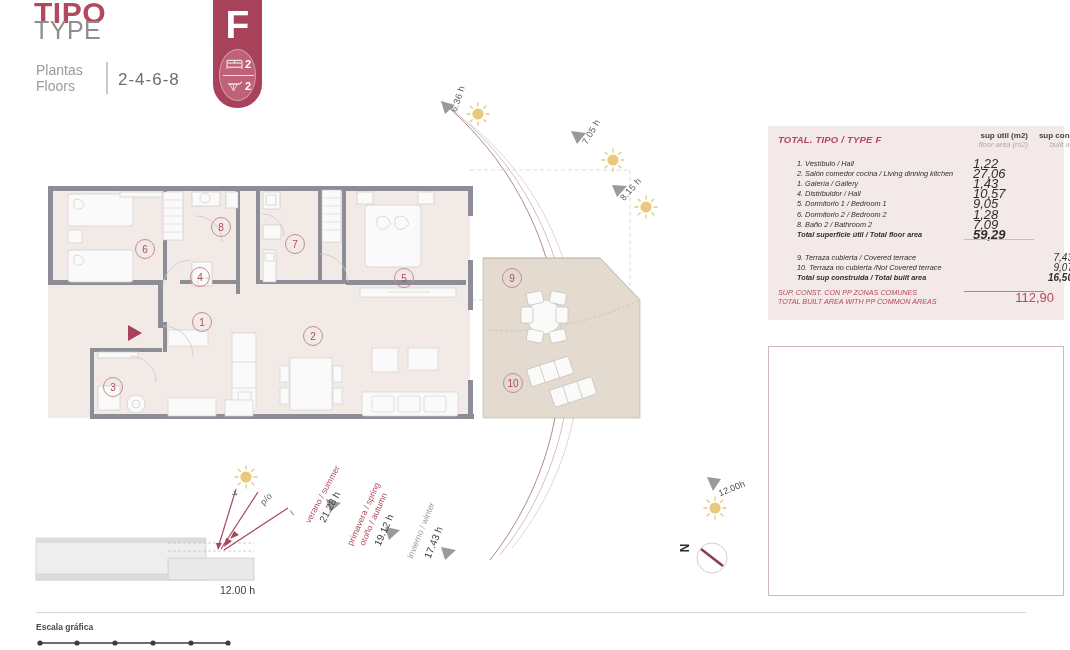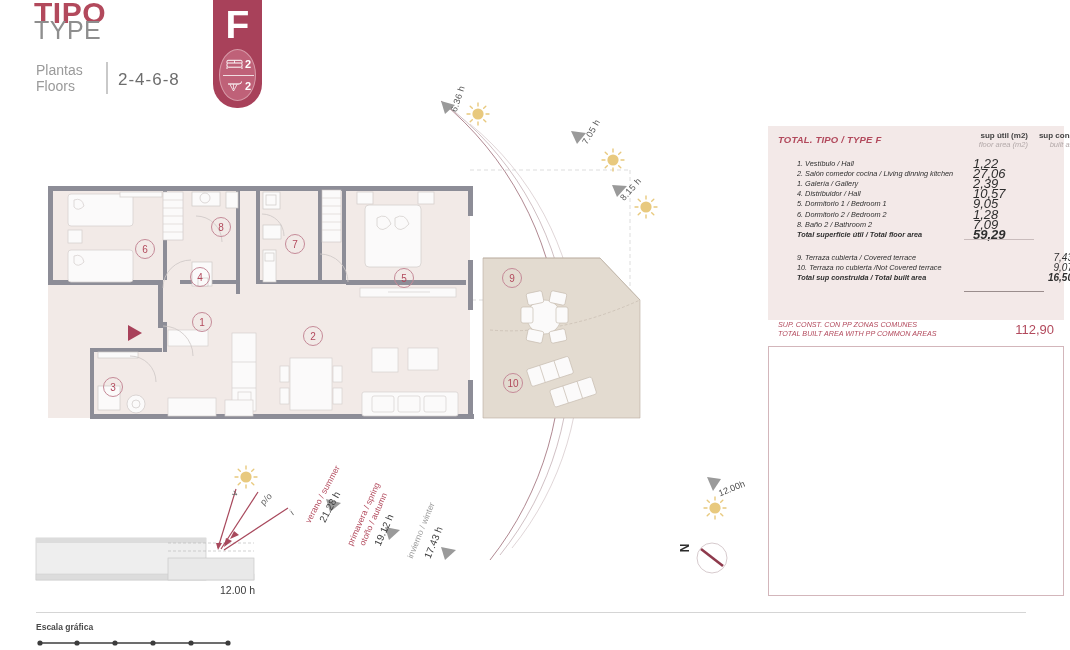--- a/index.html
+++ b/index.html
@@ -82,21 +82,21 @@
   .row .nm {
     flex:1; font-size:7.3px; font-style:italic; color:#2e2e2e; white-space:nowrap;
   }
   .row .v1 { width:44px; text-align:left; font-size:13px; color:#2e2e2e; font-style:italic;}
   .row .v2 { width:56px; text-align:right; font-size:10px; color:#2e2e2e; font-style:italic;}
   .row.total .nm, .row.total .v1, .row.total .v2 { font-weight:bold; font-style:italic; }
   .rule1 { position:absolute; left:196px; top:113px; width:70px; height:1px; background:#c9bcbc; }
   .rule2 { position:absolute; left:196px; top:165px; width:80px; height:1px; background:#9a8d8d; }
 
   .final {
-    position:absolute; left:10px; top:194px; width:276px;
+    position:absolute; left:10px; top:162px; width:276px;
     display:flex; align-items:center;
   }
   .final-txt { flex:1; font-size:7.2px; font-style:italic; color:#b2495c; line-height:9px; }
   .final-val { font-size:13px; color:#b2495c; font-weight:300; }
 
   
   .keyplan {
     position:absolute; left:768px; top:346px;
     width:296px; height:250px;
     border:1px solid #d3b6bb; background:#fff;
@@ -566,21 +566,21 @@
         <span class="v1">1,22</span>
         <span class="v2"></span>
       </div>
       <div class="row">
         <span class="nm">2. Salón comedor cocina / Living dinning kitchen</span>
         <span class="v1">27,06</span>
         <span class="v2"></span>
       </div>
       <div class="row">
         <span class="nm">1. Galería / Gallery</span>
-        <span class="v1">2,39</span>
+        <span class="v1">1,43</span>
         <span class="v2"></span>
       </div>
       <div class="row">
         <span class="nm">4. Distribuidor / Hall</span>
         <span class="v1">10,57</span>
         <span class="v2"></span>
       </div>
       <div class="row">
         <span class="nm">5. Dormitorio 1 / Bedroom 1</span>
         <span class="v1">9,05</span>

